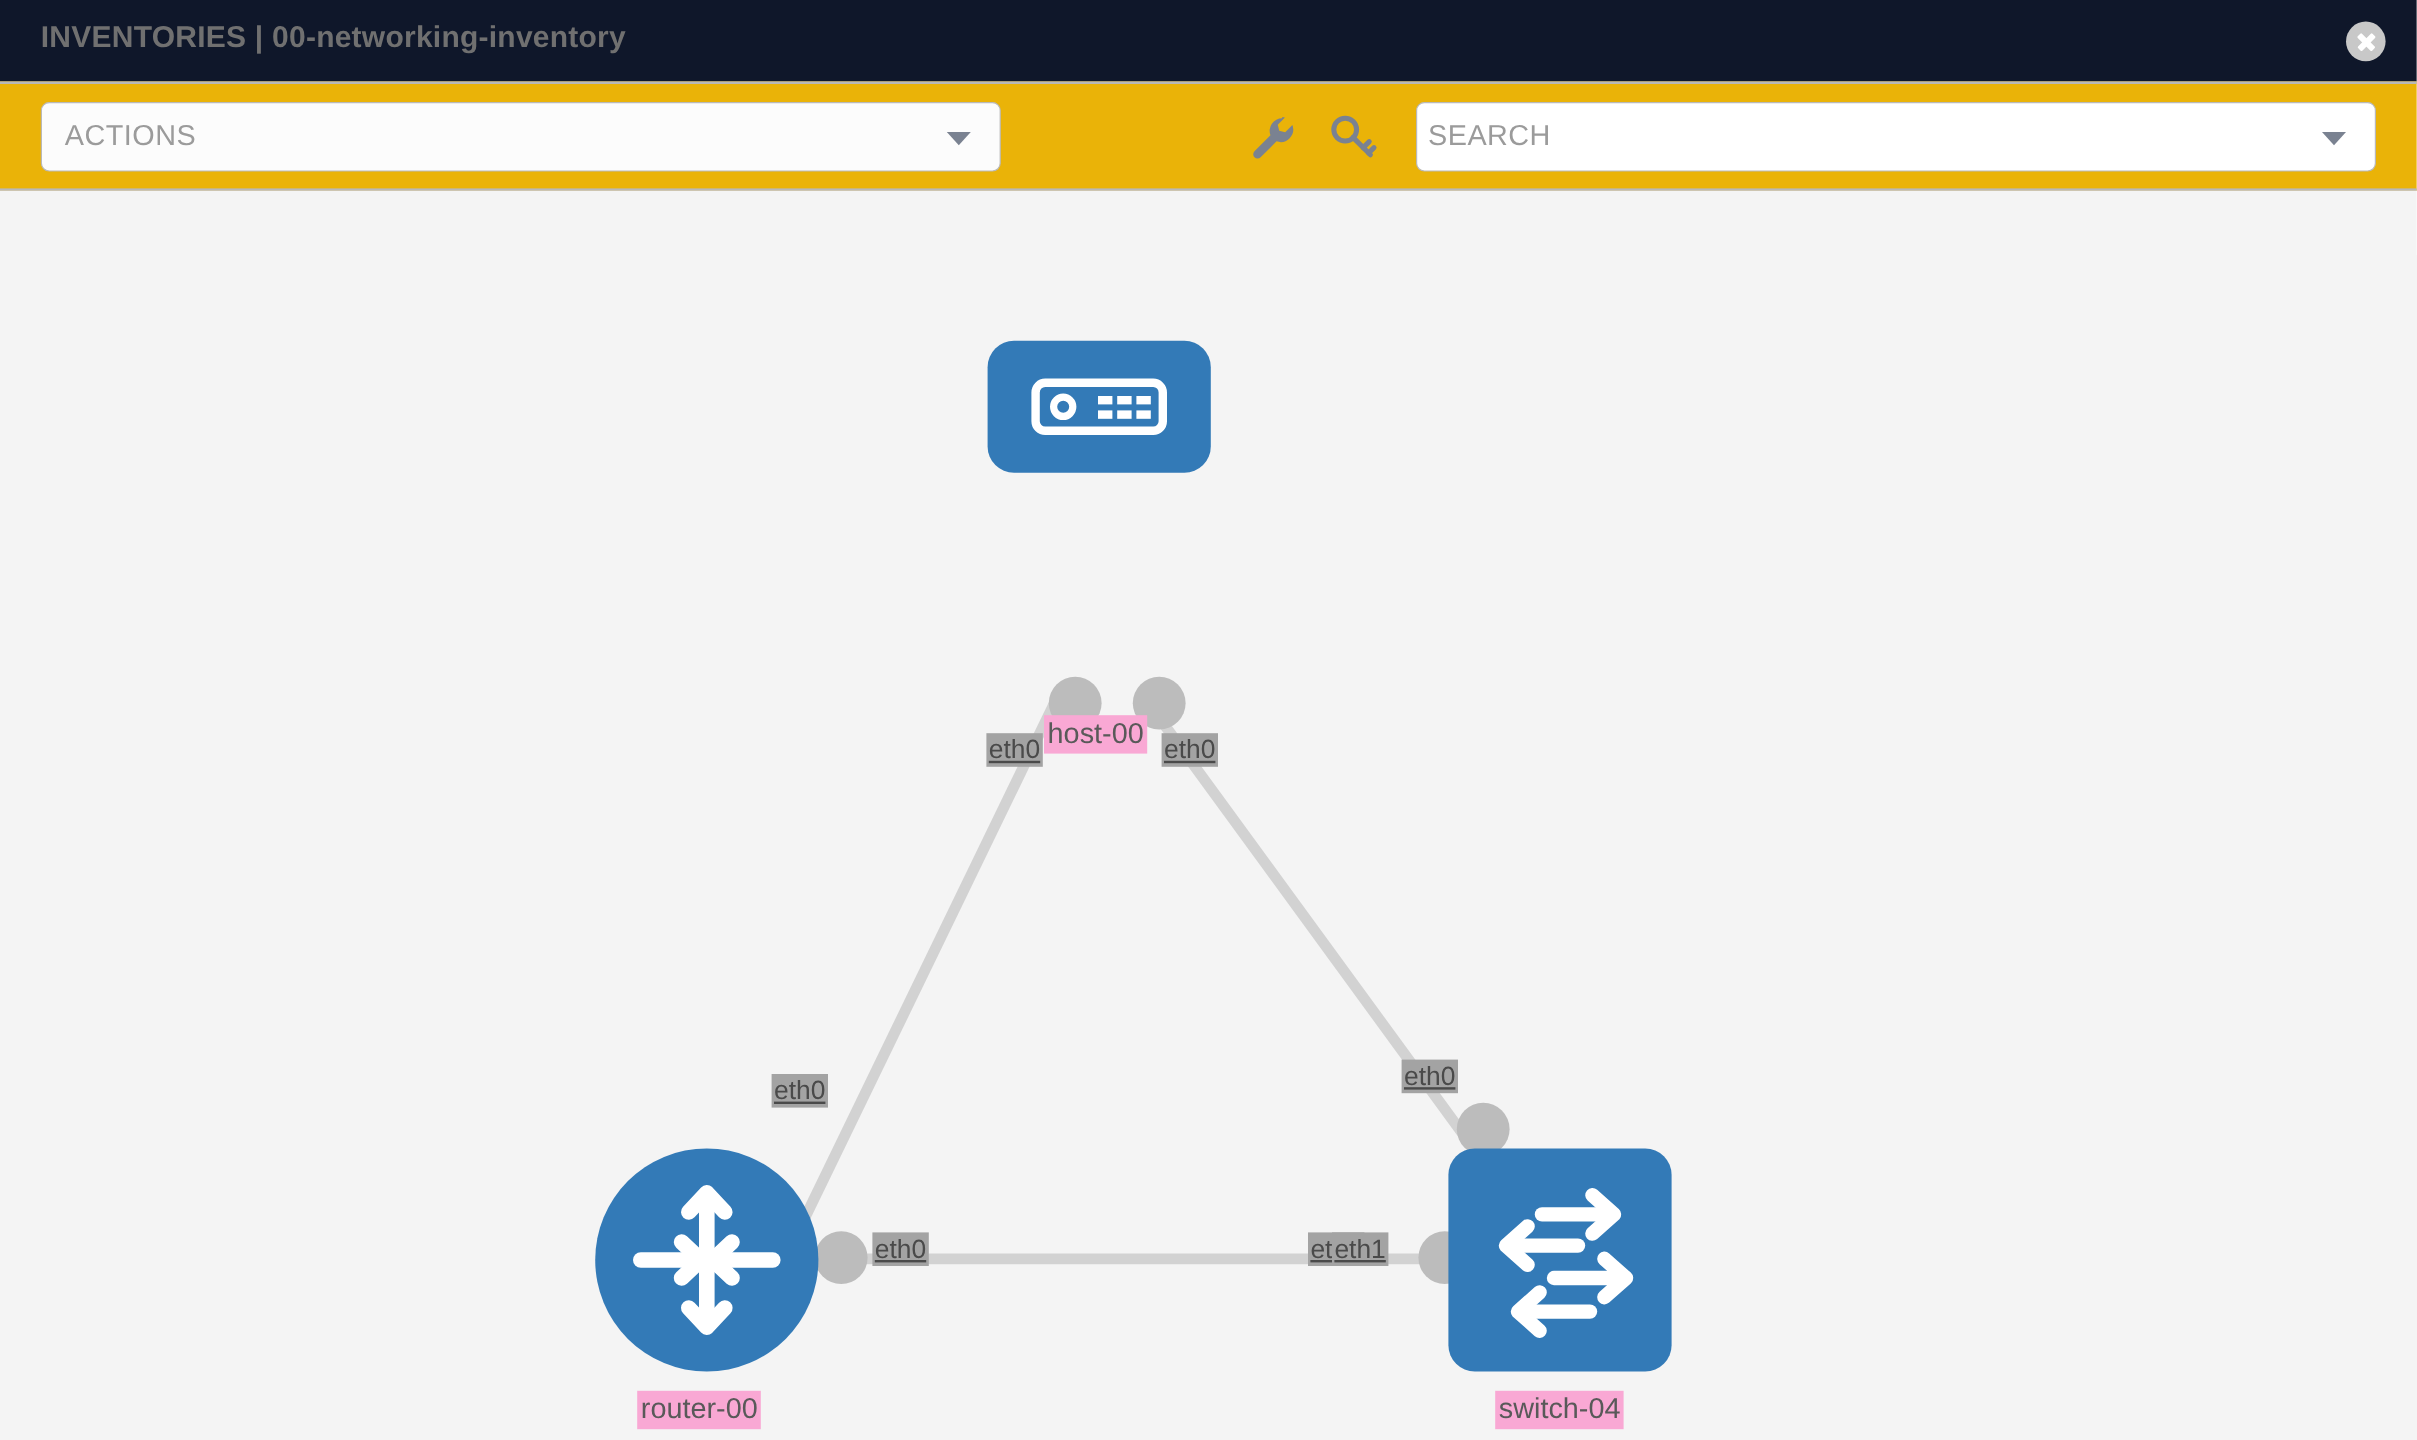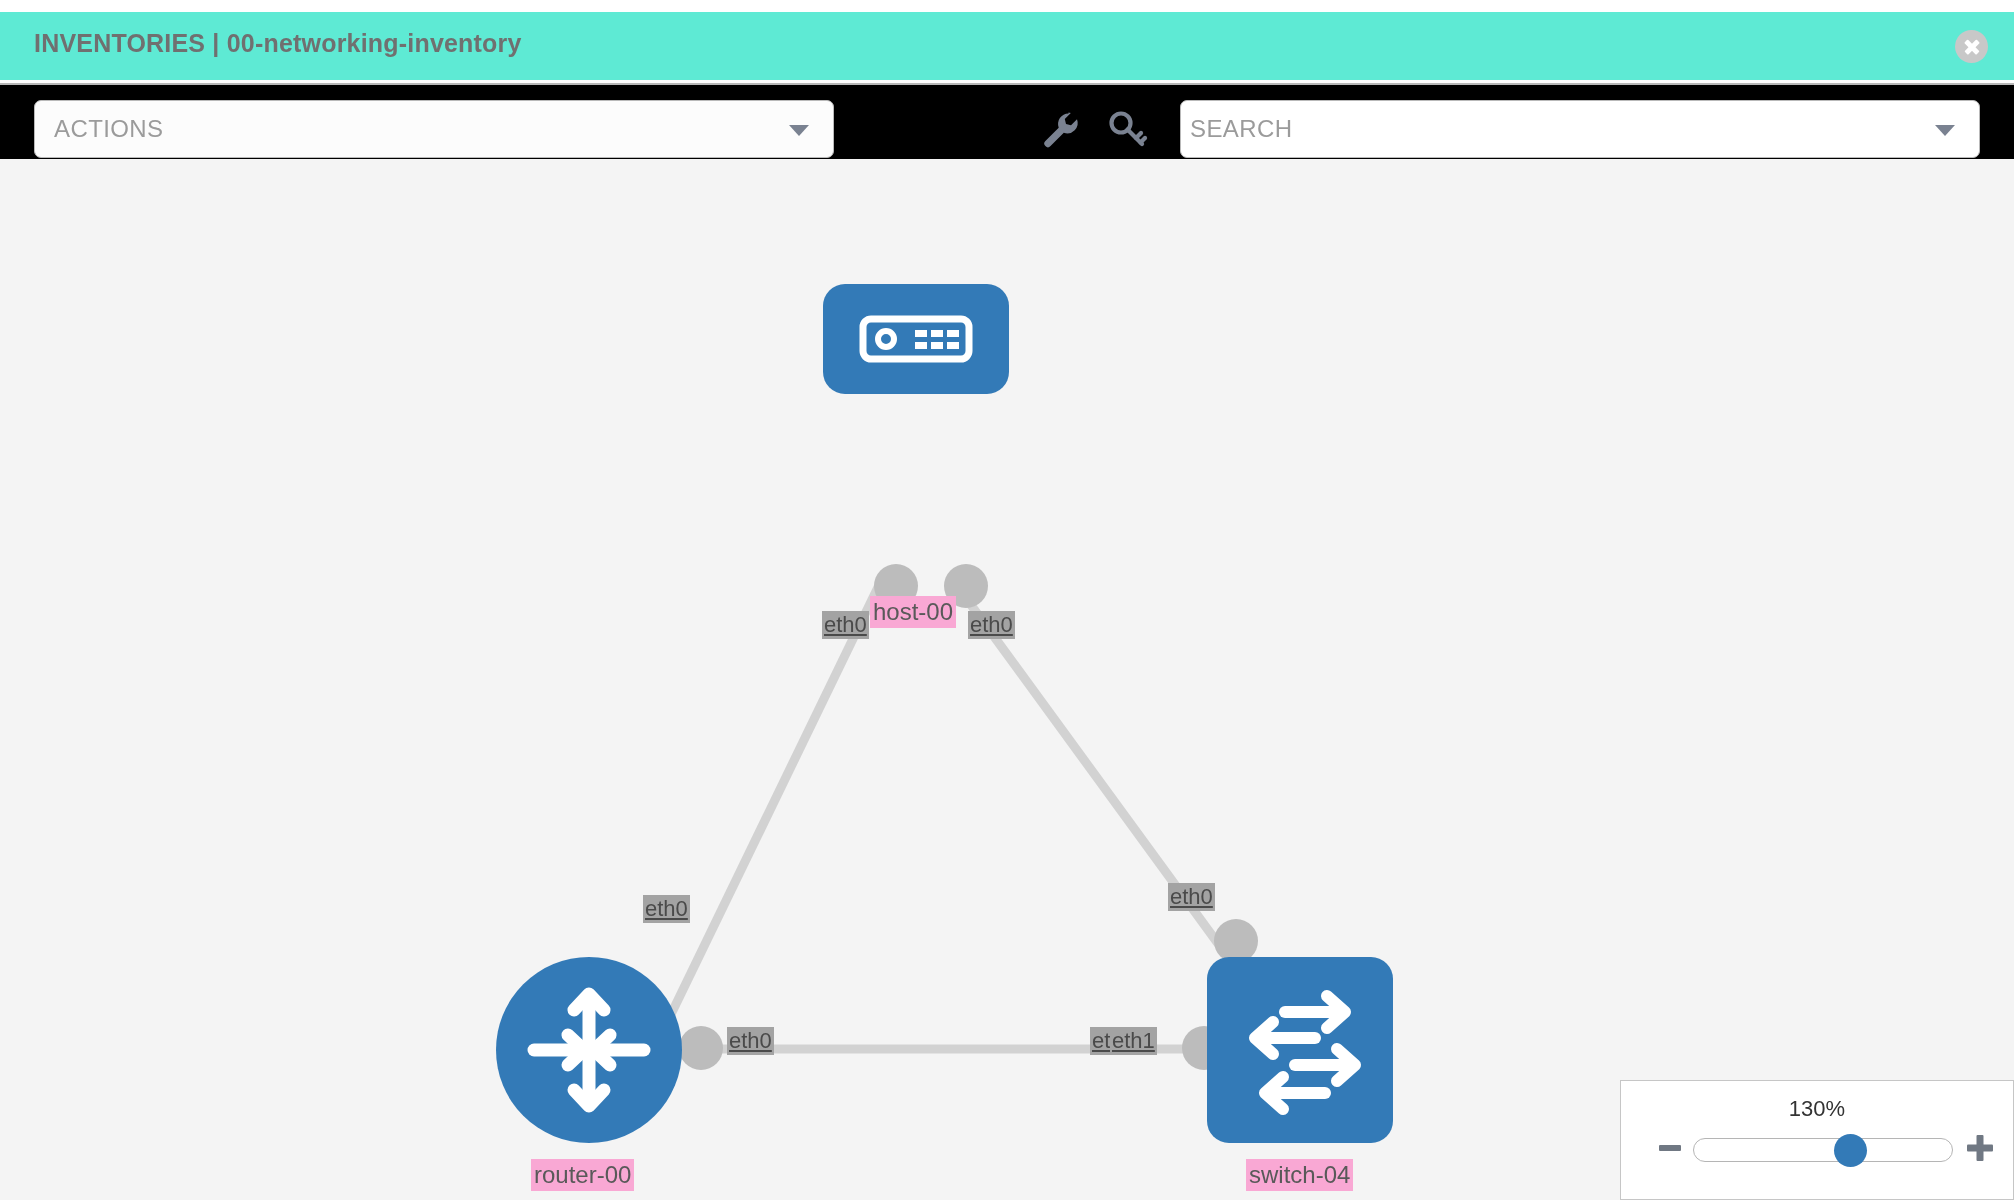--- a/index.html
+++ b/index.html
@@ -15,24 +15,24 @@
   #app {
     position: relative;
     width: 2014px;
     height: 1200px;
     background: #ffffff;
   }
 
   
   .header {
     position: absolute;
-    left: 0; top: 12px;
+    left: 0; top: 0;
     width: 2014px;
     height: 68px;
-    background: #5eead4;
+    background: #0f172a;
     box-sizing: border-box;
   }
   .header-title {
     position: absolute;
     left: 34px;
     top: 17px;
     font-size: 25px;
     font-weight: bold;
     color: #707070;
     letter-spacing: 0.2px;
@@ -61,25 +61,24 @@
   }
   .close-button::before { transform: translate(-50%,-50%) rotate(45deg); }
   .close-button::after  { transform: translate(-50%,-50%) rotate(-45deg); }
 
   
   .toolbar {
     position: absolute;
     left: 0; top: 68px;
     width: 2014px;
     height: 91px;
-    background: #000000;
+    background: #eab308;
     border-top: 2px solid #b8b8b8;
     border-bottom: 2px solid #b8b8b8;
     box-sizing: border-box;
-    margin-top: 15px;
   }
 
   .actions-select {
     position: absolute;
     left: 34px;
     top: 15px;
     width: 800px;
     height: 58px;
     background: #fcfcfc;
     border: 1.6px solid #b9b9b9;
@@ -380,22 +379,14 @@
 
     <div class="edge-label" style="left:1168px; top:724px;">eth0</div>
 
     <div class="edge-label" style="left:727px; top:868px;">eth0</div>
 
     <div class="edge-label" style="left:1090px; top:868px;">eth0</div>
 
     <div class="edge-label" style="left:1110px; top:868px;">eth1</div>
   </div>
 
-  <div class="zoom-panel">
-    <div class="zoom-value">130%</div>
-    <div class="zoom-minus"></div>
-    <div class="zoom-slider">
-      <div class="zoom-thumb" id="zoom-thumb" style="left: 139.5px;"></div>
-    </div>
-    <div class="zoom-plus"></div>
-  </div>
 
 </div>
 
 </body></html>

